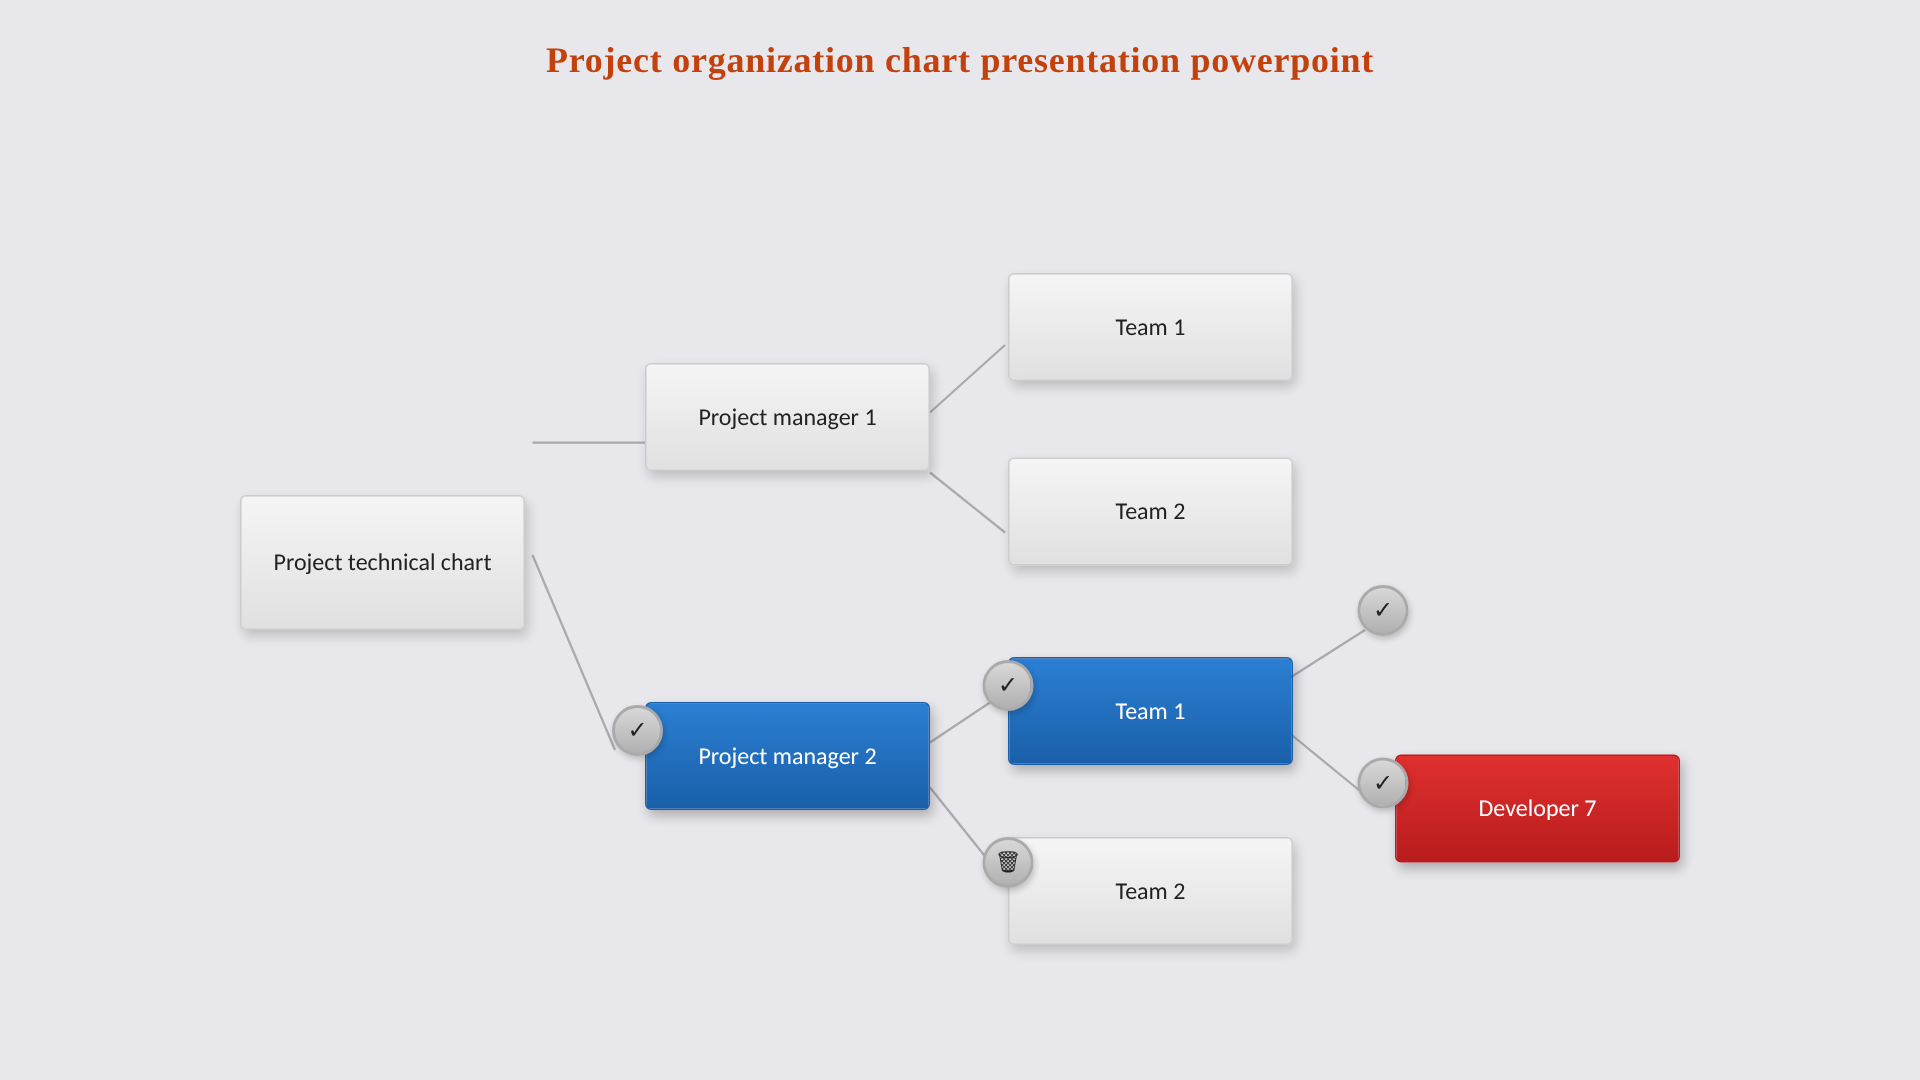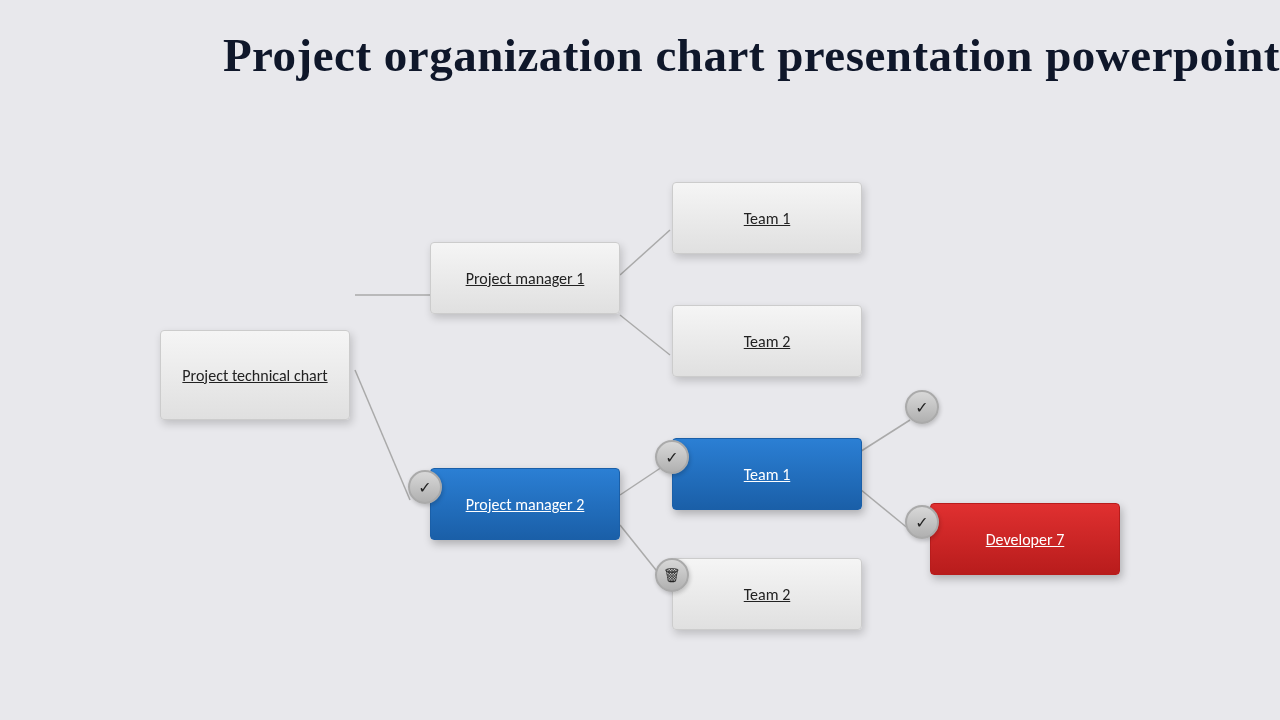--- a/index.html
+++ b/index.html
@@ -6,24 +6,24 @@
     body {
       width: 1280px;
       height: 720px;
       background: #e8e8ec;
       font-family: 'Georgia', serif;
       overflow: hidden;
       position: relative;
     }
 
     .title {
-      text-align: right;
-      font-size: 47px;
+      text-align: center;
+      font-size: 24px;
       font-weight: bold;
-      color: #0f172a;
+      color: #c2410c;
       padding-top: 28px;
       letter-spacing: 0.5px;
     }
 
     .chart-area {
       position: absolute;
       top: 110px;
       left: 0;
       width: 1280px;
       height: 610px;
@@ -38,21 +38,20 @@
     }
 
     .node {
       position: absolute;
       display: flex;
       align-items: center;
       justify-content: center;
       text-align: center;
       font-size: 16px;
       font-family: 'Calibri', 'Arial', sans-serif;
-      text-decoration: underline;
     }
 
     .node-white {
       background: linear-gradient(180deg, #f5f5f5 0%, #e0e0e0 100%);
       border: 1px solid #ccc;
       color: #222;
       box-shadow: 2px 4px 8px rgba(0,0,0,0.18);
     }
 
     .node-blue {

